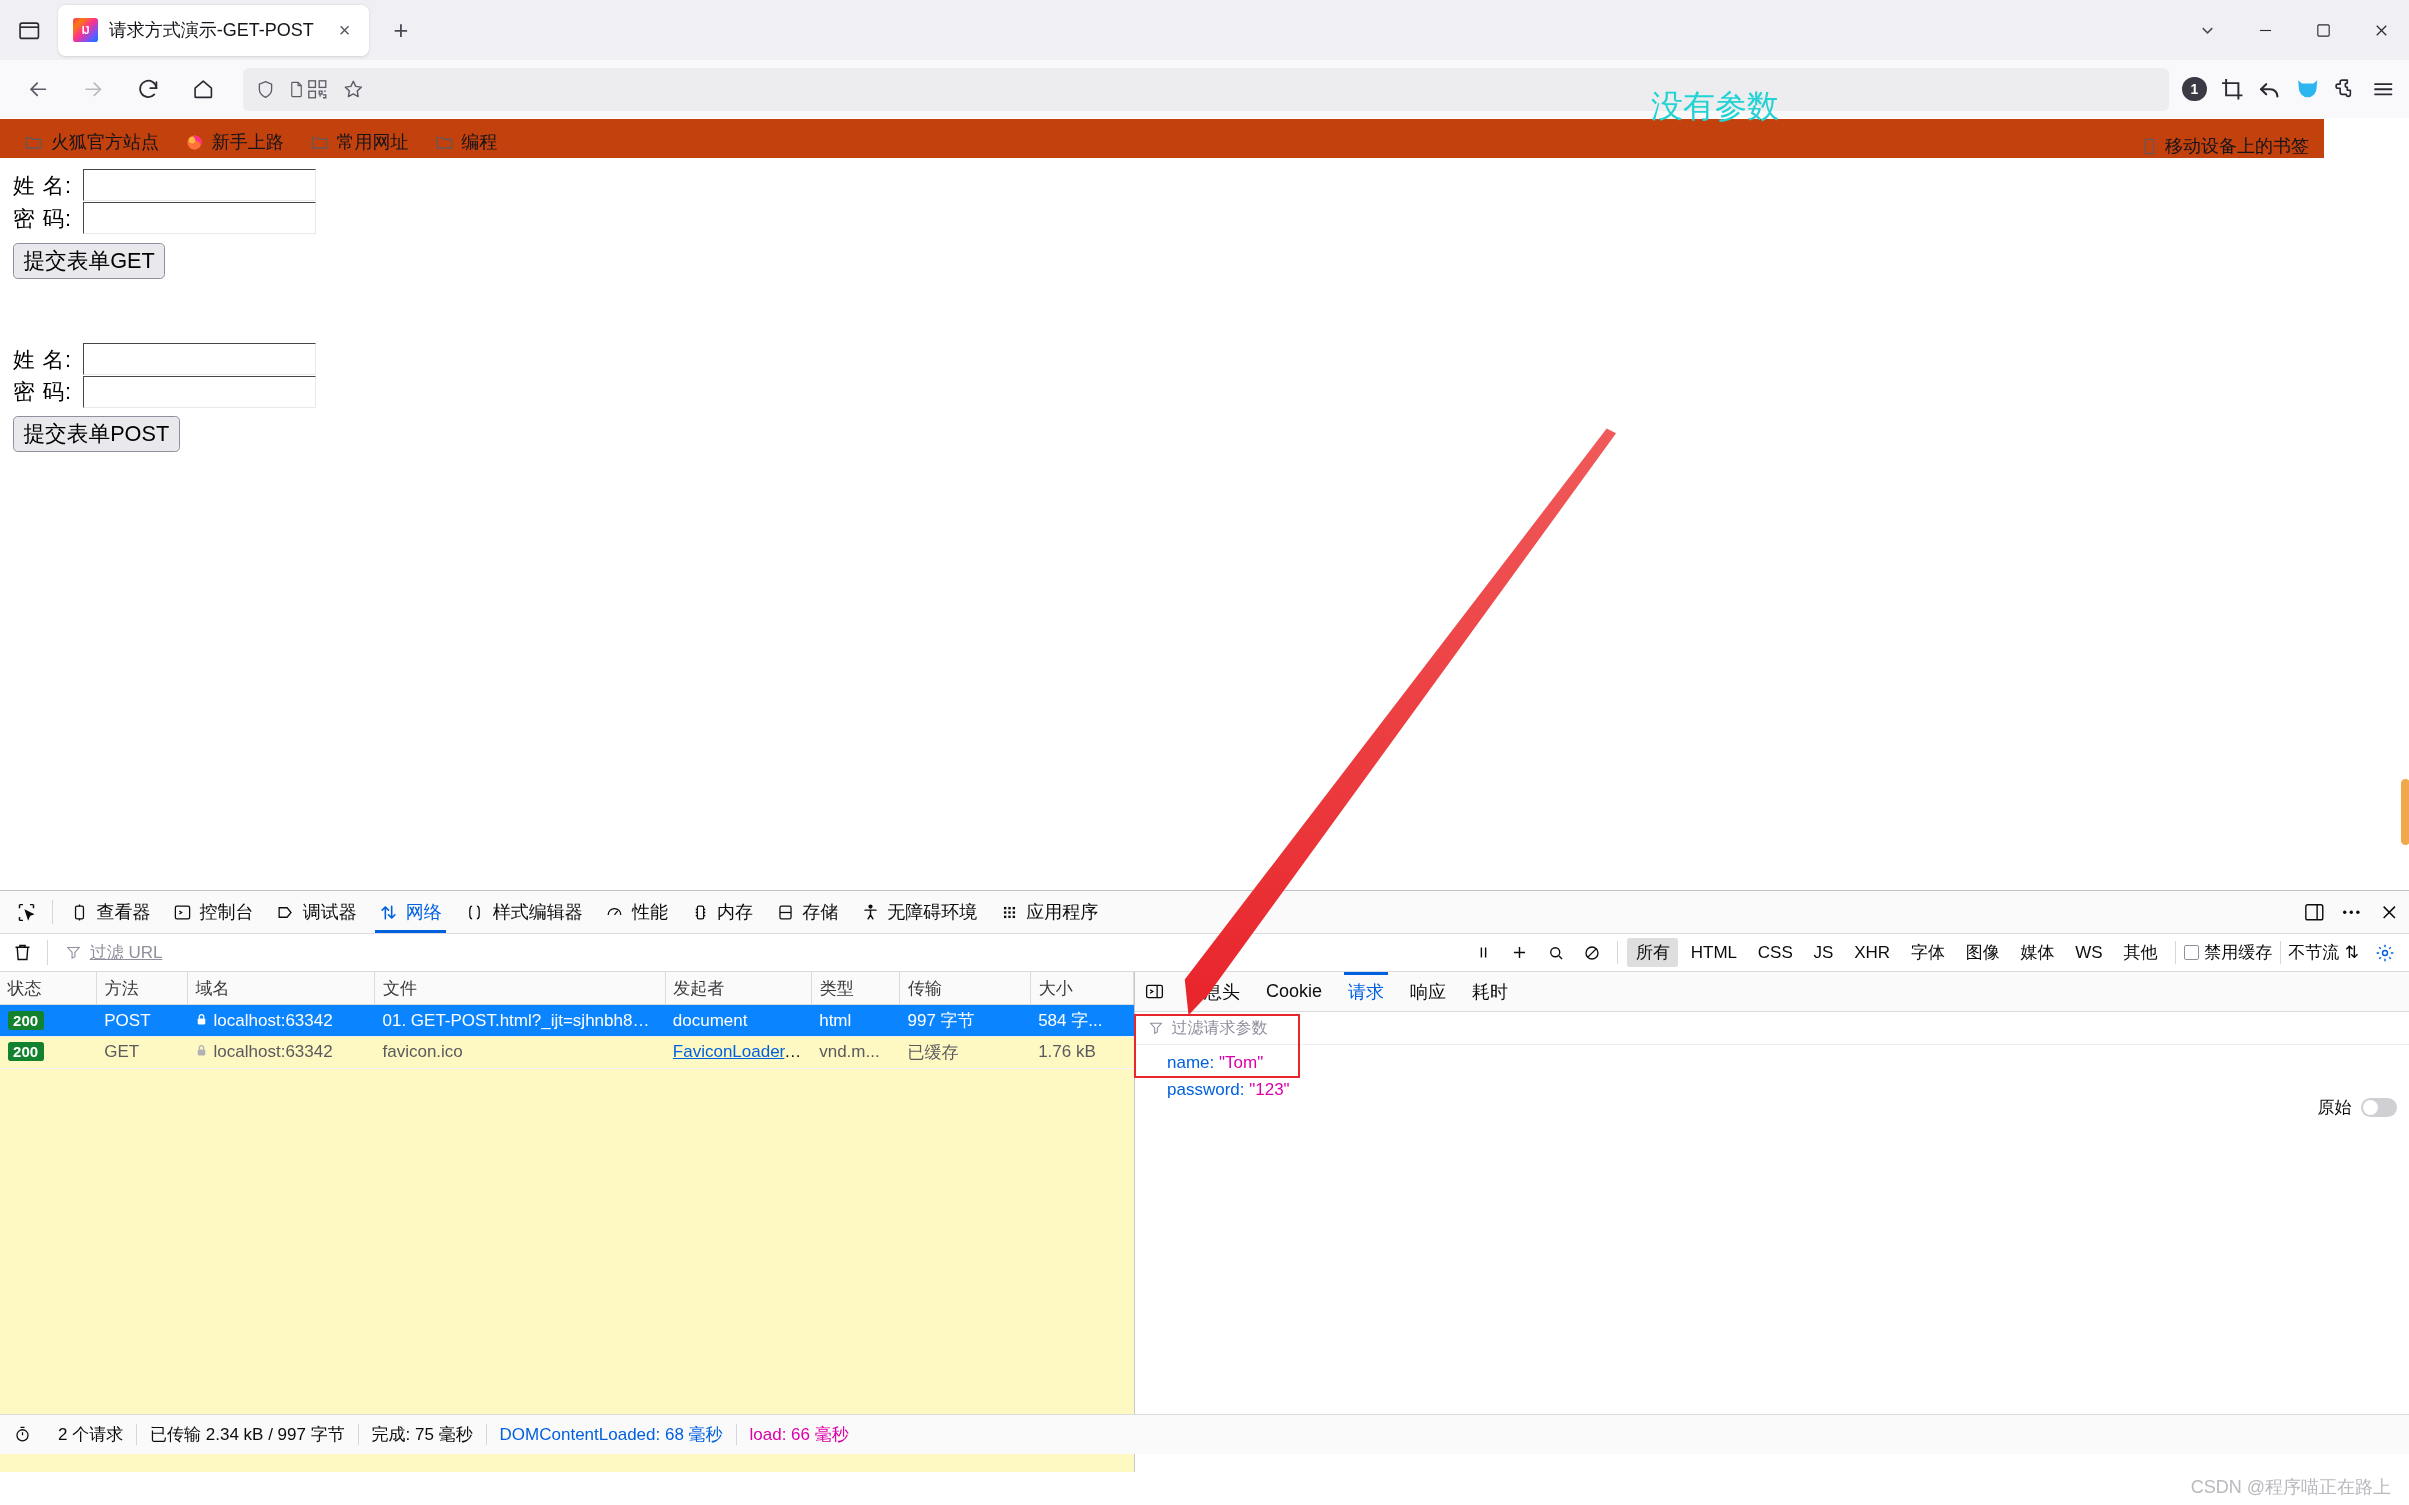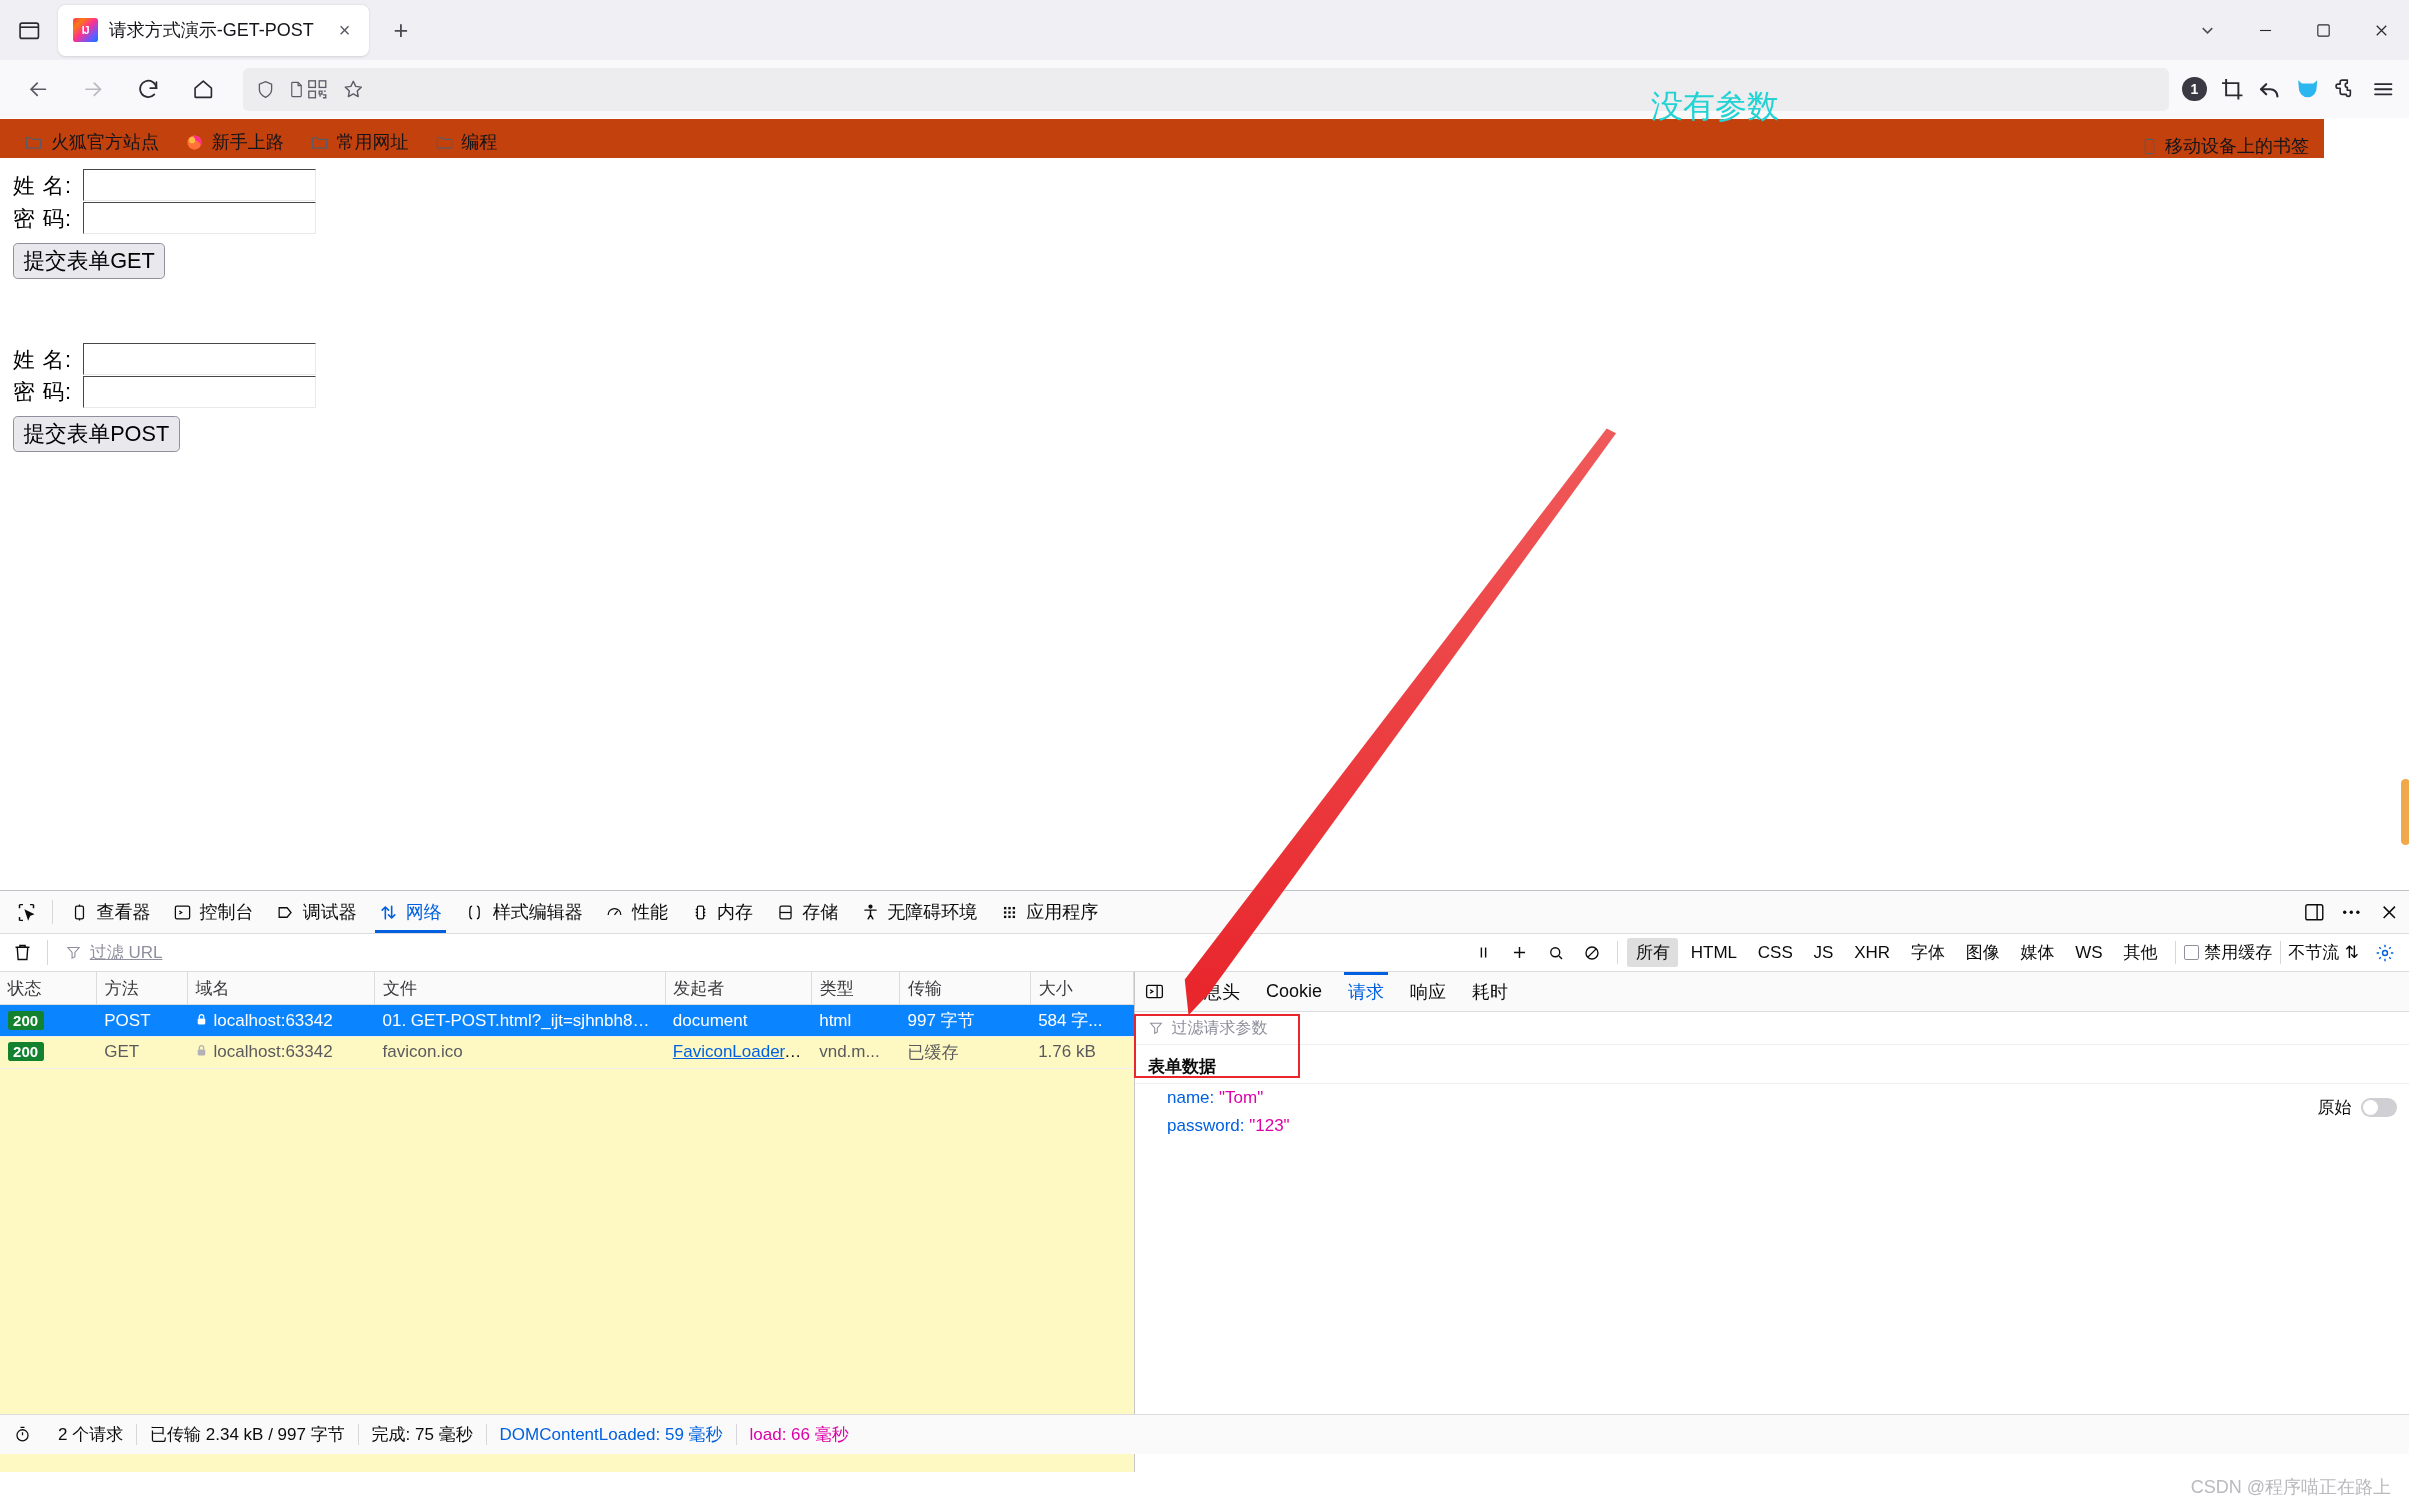--- a/index.html
+++ b/index.html
@@ -771,21 +771,20 @@
         <div class="rp-filter">
           <span>
               <svg width="16" height="16" viewBox="0 0 24 24" fill="none" stroke="#8f8f9d" stroke-width="1.6">
                 <path d="M4 5h16l-6 7v6l-4 2v-8z"></path>
               </svg>
             </span>
           <span>过滤请求参数</span>
         </div>
 
         <div class="rp-body">
-          <div class="rp-section">表单数据</div>
           <div class="kv">
             <span class="k">name</span><span class="k">: </span><span class="v">"Tom"</span>
           </div>
           <div class="kv">
             <span class="k">password</span><span class="k">: </span><span class="v">"123"</span>
           </div>
           <div class="rp-raw">
             <span>原始</span>
             <span class="toggle-sw"></span>
           </div>
@@ -799,21 +798,21 @@
             <circle cx="12" cy="13" r="7"></circle>
             <path d="M12 13V9M9.5 3h5"></path>
           </svg>
       </span>
       <span class="st-item">2 个请求</span>
       <span class="st-sep"></span>
       <span class="st-item">已传输 2.34 kB / 997 字节</span>
       <span class="st-sep"></span>
       <span class="st-item">完成: 75 毫秒</span>
       <span class="st-sep"></span>
-      <span class="st-item st-dcl">DOMContentLoaded: 59 毫秒</span>
+      <span class="st-item st-dcl">DOMContentLoaded: 68 毫秒</span>
       <span class="st-sep"></span>
       <span class="st-item st-load">load: 66 毫秒</span>
     </div>
   </div>
 
   <div class="red-box"></div>
 
   <div class="watermark">CSDN @程序喵正在路上</div>
 </div>
 

